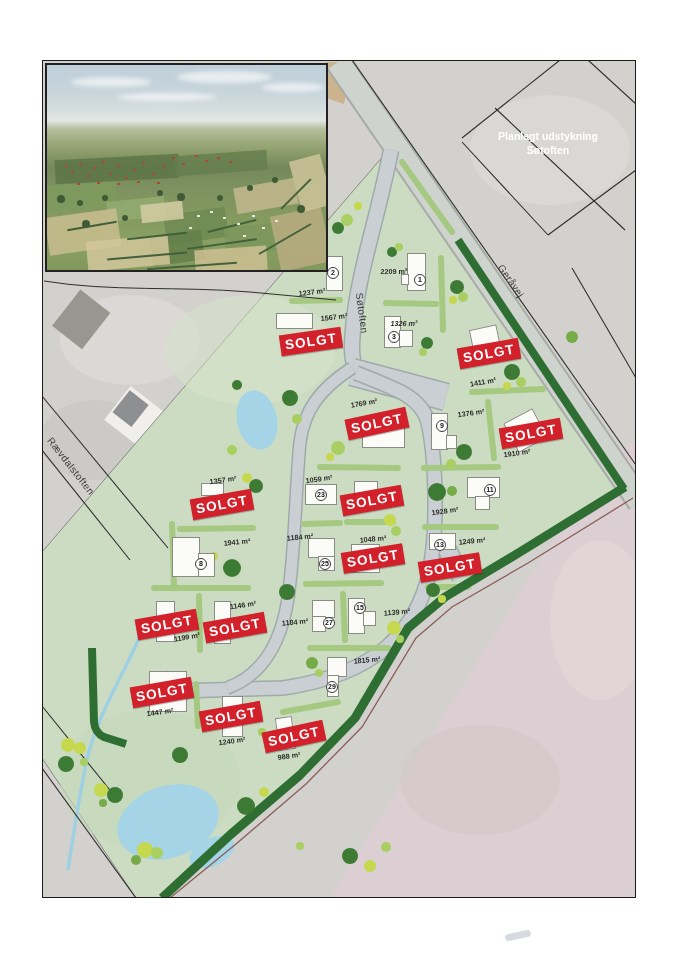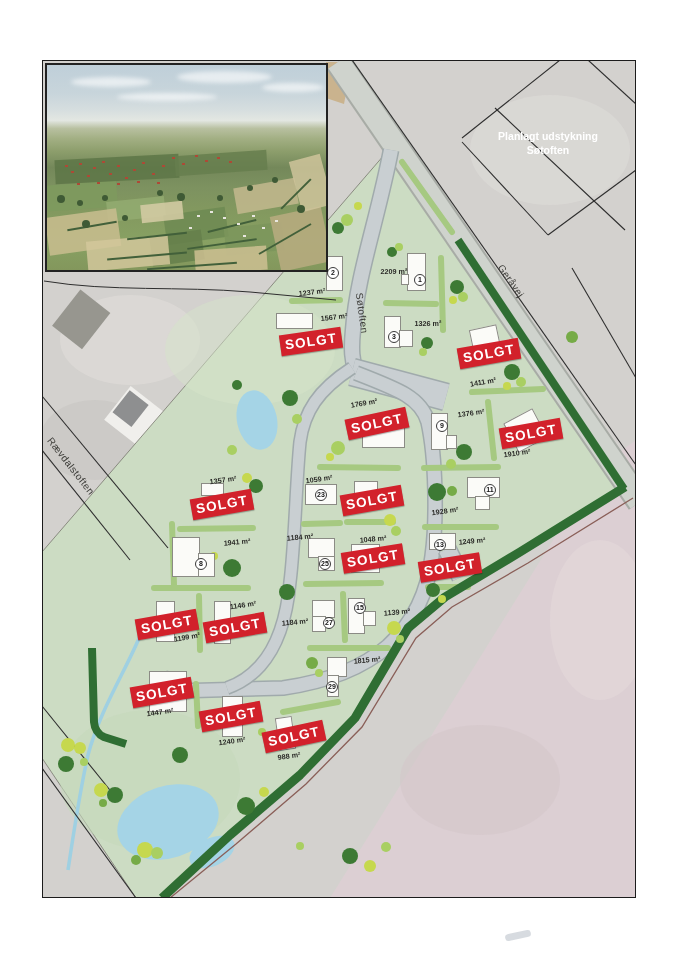--- a/index.html
+++ b/index.html
@@ -221,21 +221,21 @@
         <div class="house" style="left: 326px; top: 256px; width: 17px; height: 35px;"></div>
         <div class="lot-circle" style="left: 327px; top: 267px;">2</div>
         <div class="area-label" style="left: 312px; top: 292px; transform: translate(-50%, -50%) rotate(-7deg);">1237 m²</div>
         <div class="house" style="left: 407px; top: 253px; width: 19px; height: 38px;"></div>
         <div class="house" style="left: 401px; top: 274px; width: 8px; height: 11px;"></div>
         <div class="lot-circle" style="left: 414px; top: 274px;">1</div>
         <div class="area-label" style="left: 394px; top: 271px; transform: translate(-50%, -50%) rotate(0deg);">2209 m²</div>
         <div class="house" style="left: 384px; top: 316px; width: 17px; height: 32px;"></div>
         <div class="house" style="left: 399px; top: 330px; width: 14px; height: 17px;"></div>
         <div class="lot-circle" style="left: 388px; top: 331px;">3</div>
-        <div class="area-label" style="left: 428px; top: 323px; transform: translate(-50%, -50%) rotate(0deg);">1326 m²</div>
+        <div class="area-label" style="left: 404px; top: 323px; transform: translate(-50%, -50%) rotate(0deg); font-style: italic;">1326 m²</div>
         <div class="house" style="left: 276px; top: 313px; width: 37px; height: 16px;"></div>
         <div class="area-label" style="left: 334px; top: 317px; transform: translate(-50%, -50%) rotate(-7deg);">1567 m²</div>
         <div class="banner" style="background: rgb(210, 33, 43); left: 280px; top: 330.5px; transform: rotate(-8deg);">SOLGT</div>
         <div class="house" style="left: 471px; top: 327px; width: 28px; height: 24px; transform: rotate(-12deg);"></div>
         <div class="area-label" style="left: 483px; top: 382px; transform: translate(-50%, -50%) rotate(-10deg);">1411 m²</div>
         <div class="banner" style="background: rgb(210, 33, 43); left: 458px; top: 342.5px; transform: rotate(-10deg);">SOLGT</div>
         <div class="house" style="left: 362px; top: 427px; width: 43px; height: 21px;"></div>
         <div class="area-label" style="left: 364px; top: 403px; transform: translate(-50%, -50%) rotate(-10deg);">1769 m²</div>
         <div class="banner" style="background: rgb(210, 33, 43); left: 346px; top: 412.5px; transform: rotate(-12deg);">SOLGT</div>
         <div class="house" style="left: 431px; top: 413px; width: 17px; height: 37px;"></div>

